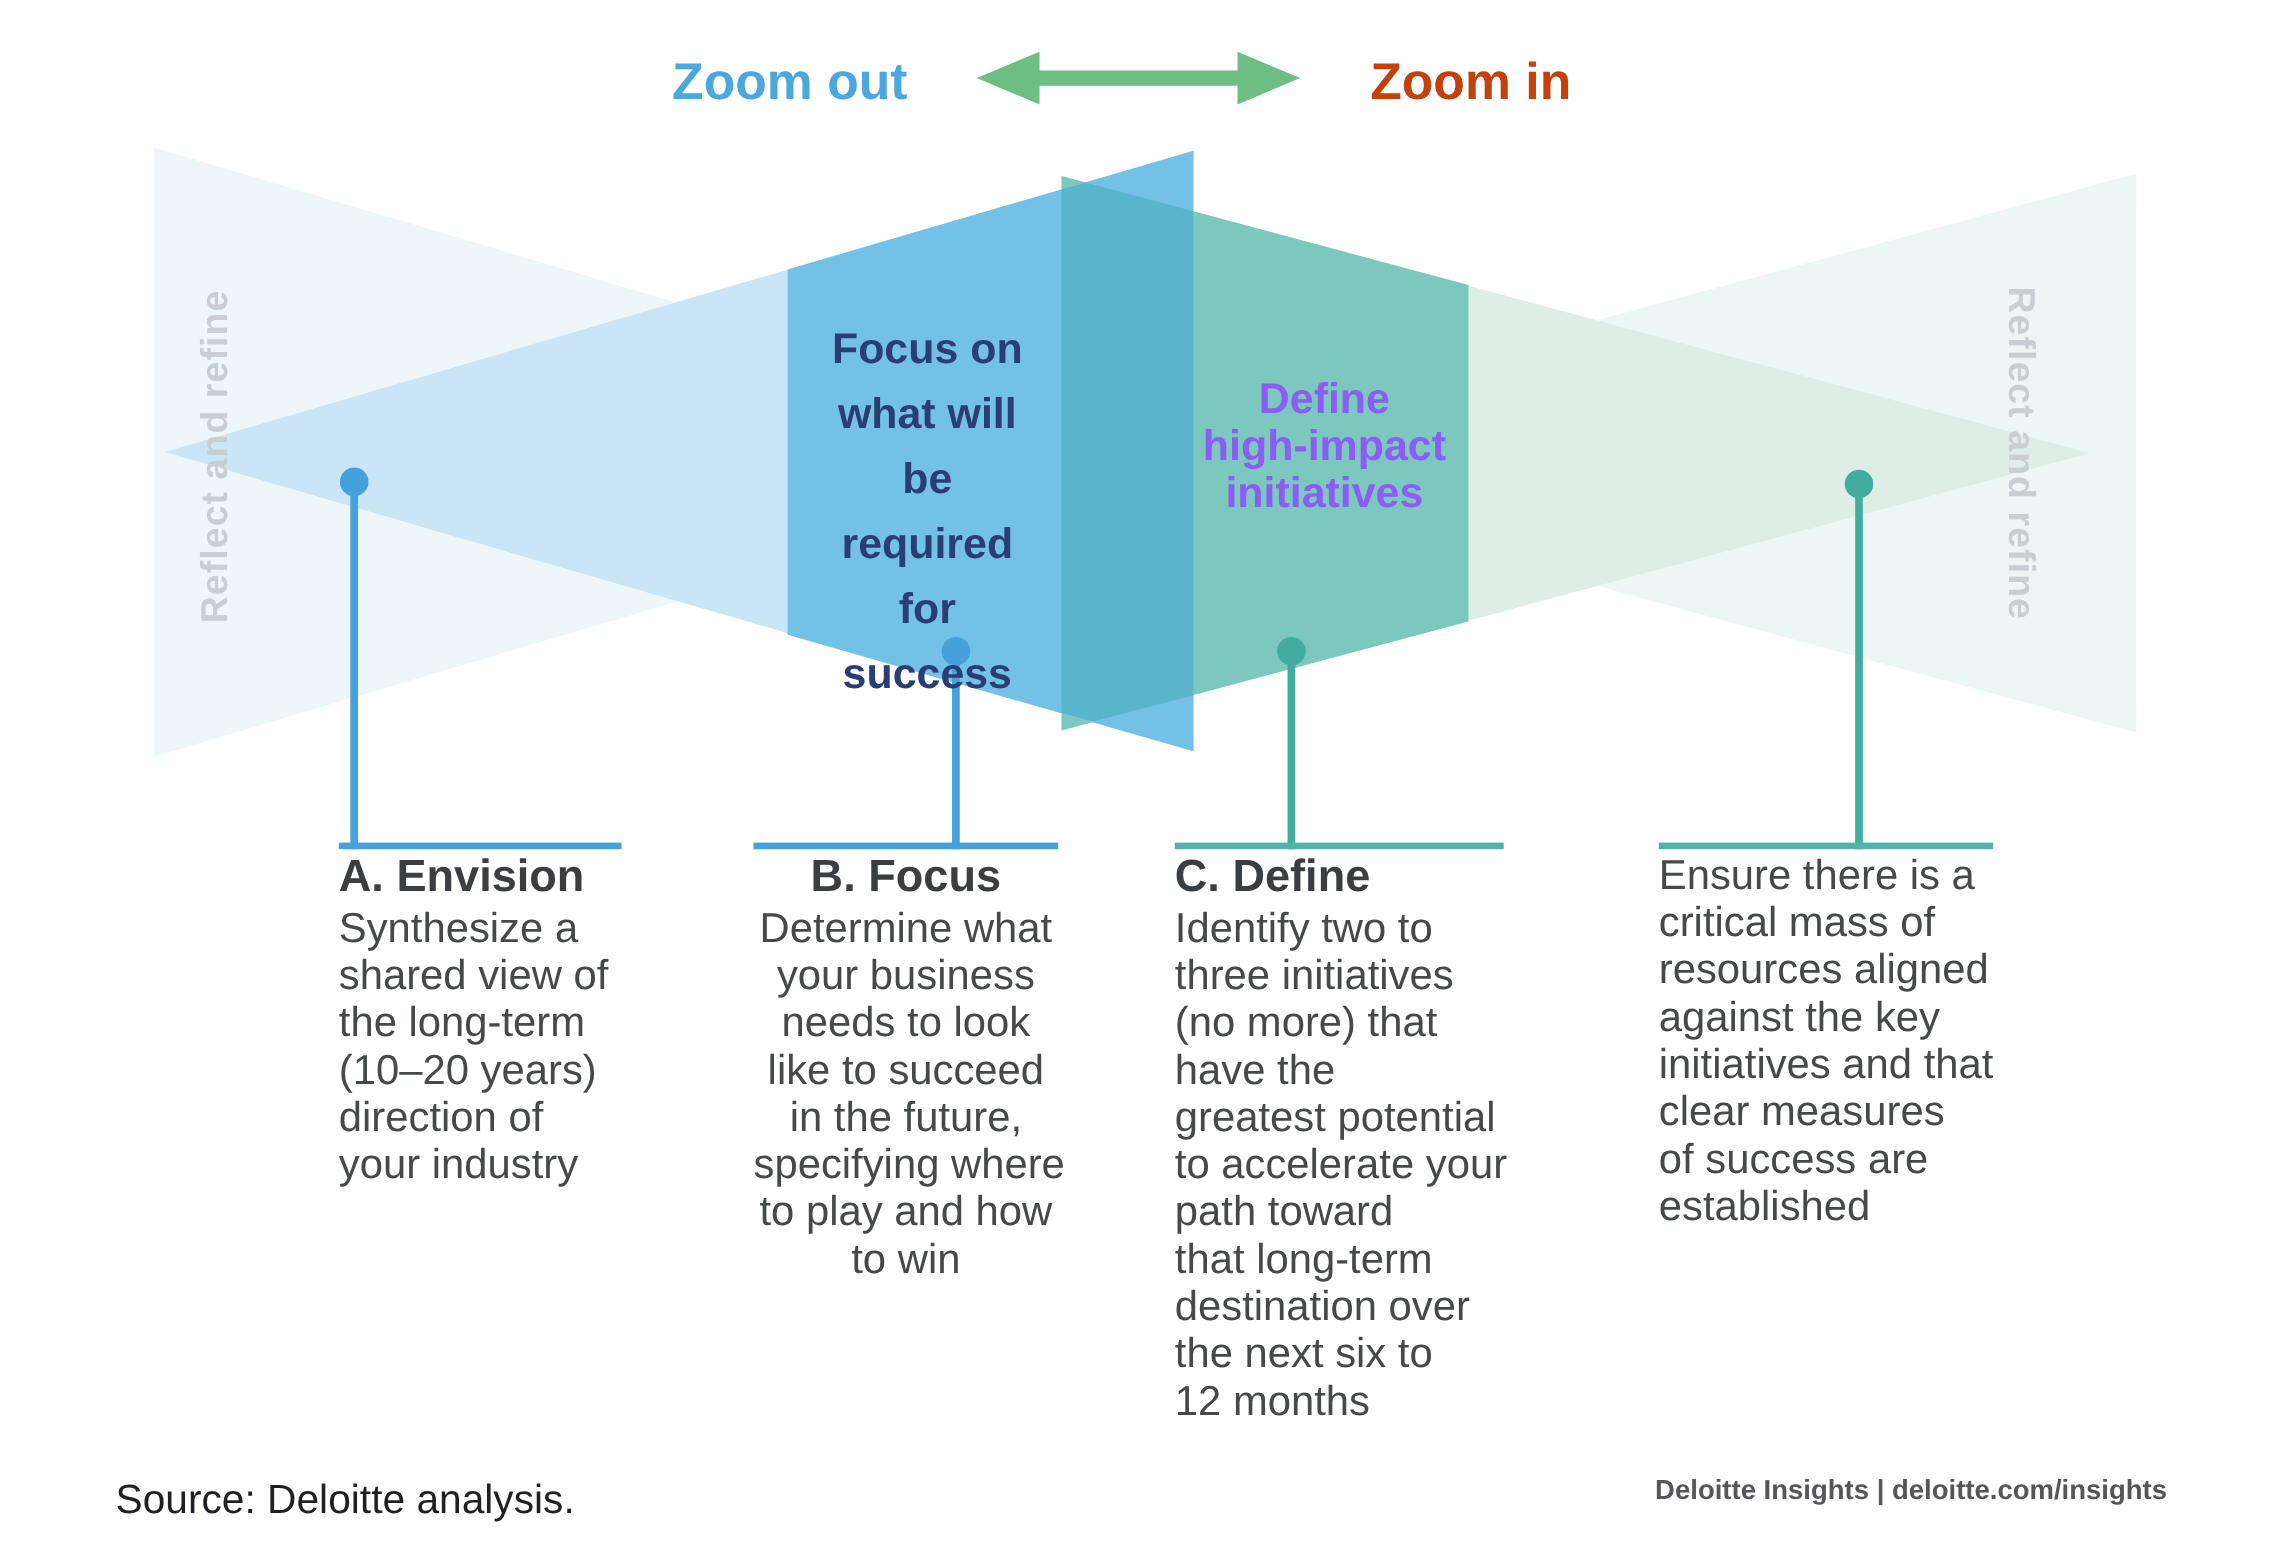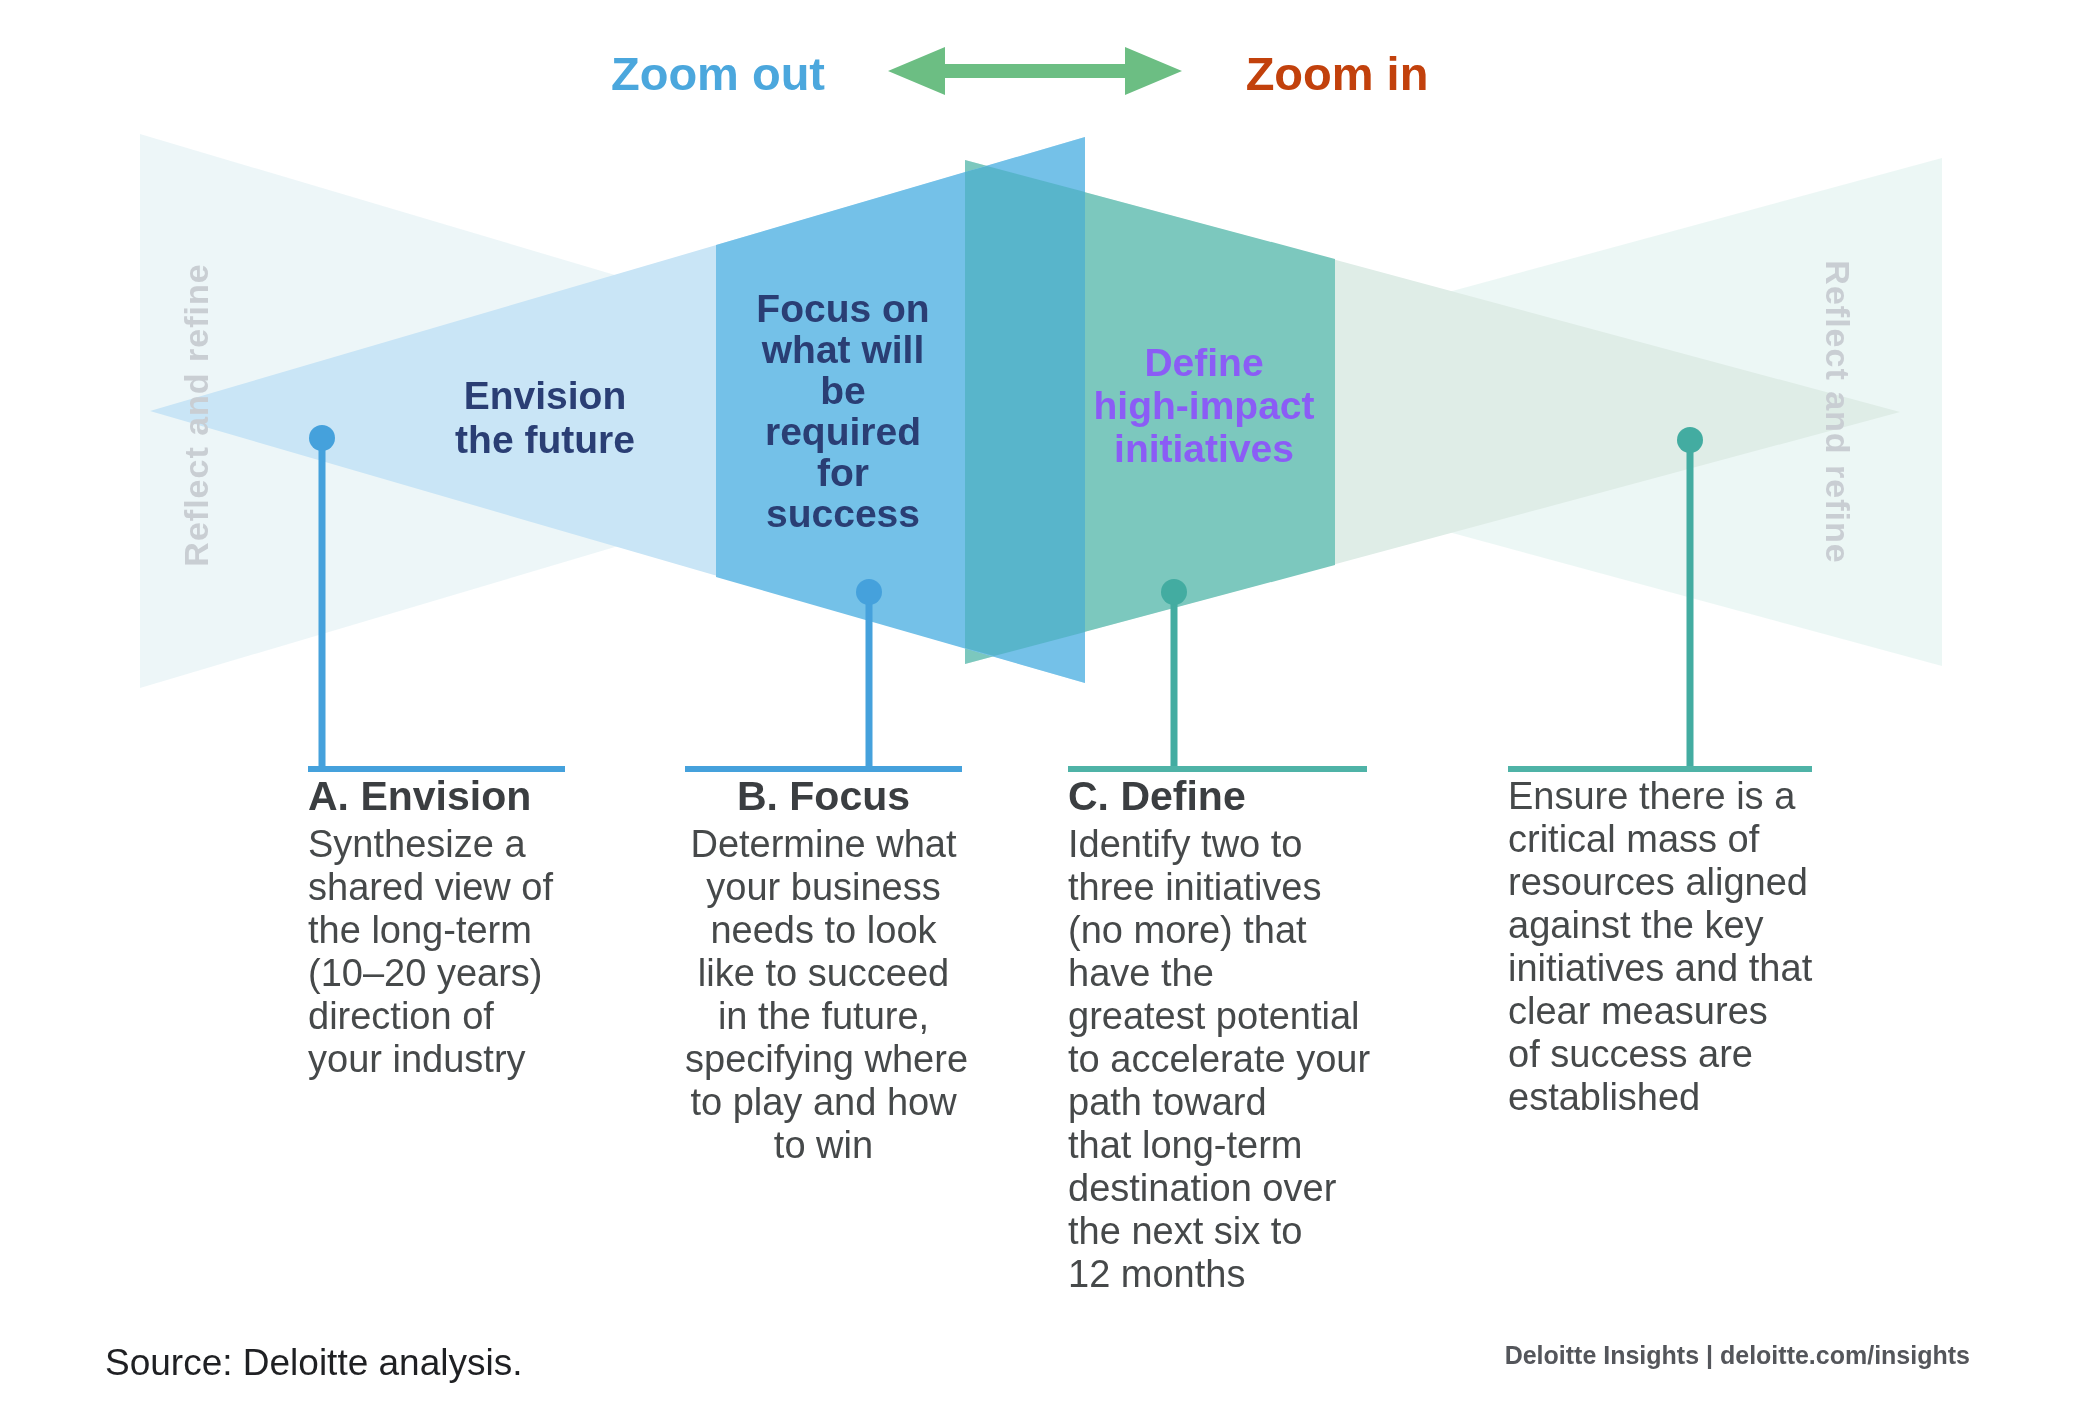--- a/index.html
+++ b/index.html
@@ -76,24 +76,22 @@
     <line x1="869" y1="592" x2="869" y2="772" stroke-width="7" stroke="#45A1DC"></line>
     <circle cx="869" cy="592" r="13" fill="#45A1DC"></circle>
 
     <line x1="1174" y1="592" x2="1174" y2="772" stroke-width="7" stroke="#43ACA1"></line>
     <circle cx="1174" cy="592" r="13" fill="#43ACA1"></circle>
 
     <line x1="1690" y1="440" x2="1690" y2="772" stroke-width="7" stroke="#43ACA1"></line>
     <circle cx="1690" cy="440" r="13" fill="#43ACA1"></circle>
   </svg>
 
-  <div class="abs tri-label" style="left: 545px; top: 374px; line-height: 44px; color: rgb(42, 62, 116);">Envision
-the future</div>
 
-  <div class="abs tri-label" style="left: 843px; top: 288px; line-height: 41px; color: rgb(42, 62, 116);">Focus on
+  <div class="abs tri-label" style="left: 843px; top: 288px; line-height: 59px; color: rgb(42, 62, 116);">Focus on
 what will
 be
 required
 for
 success</div>
 
   <div class="abs tri-label" style="left: 1204px; top: 341px; line-height: 43px; color: #8b5cf6;">Define
 high-impact
 initiatives</div>
 

